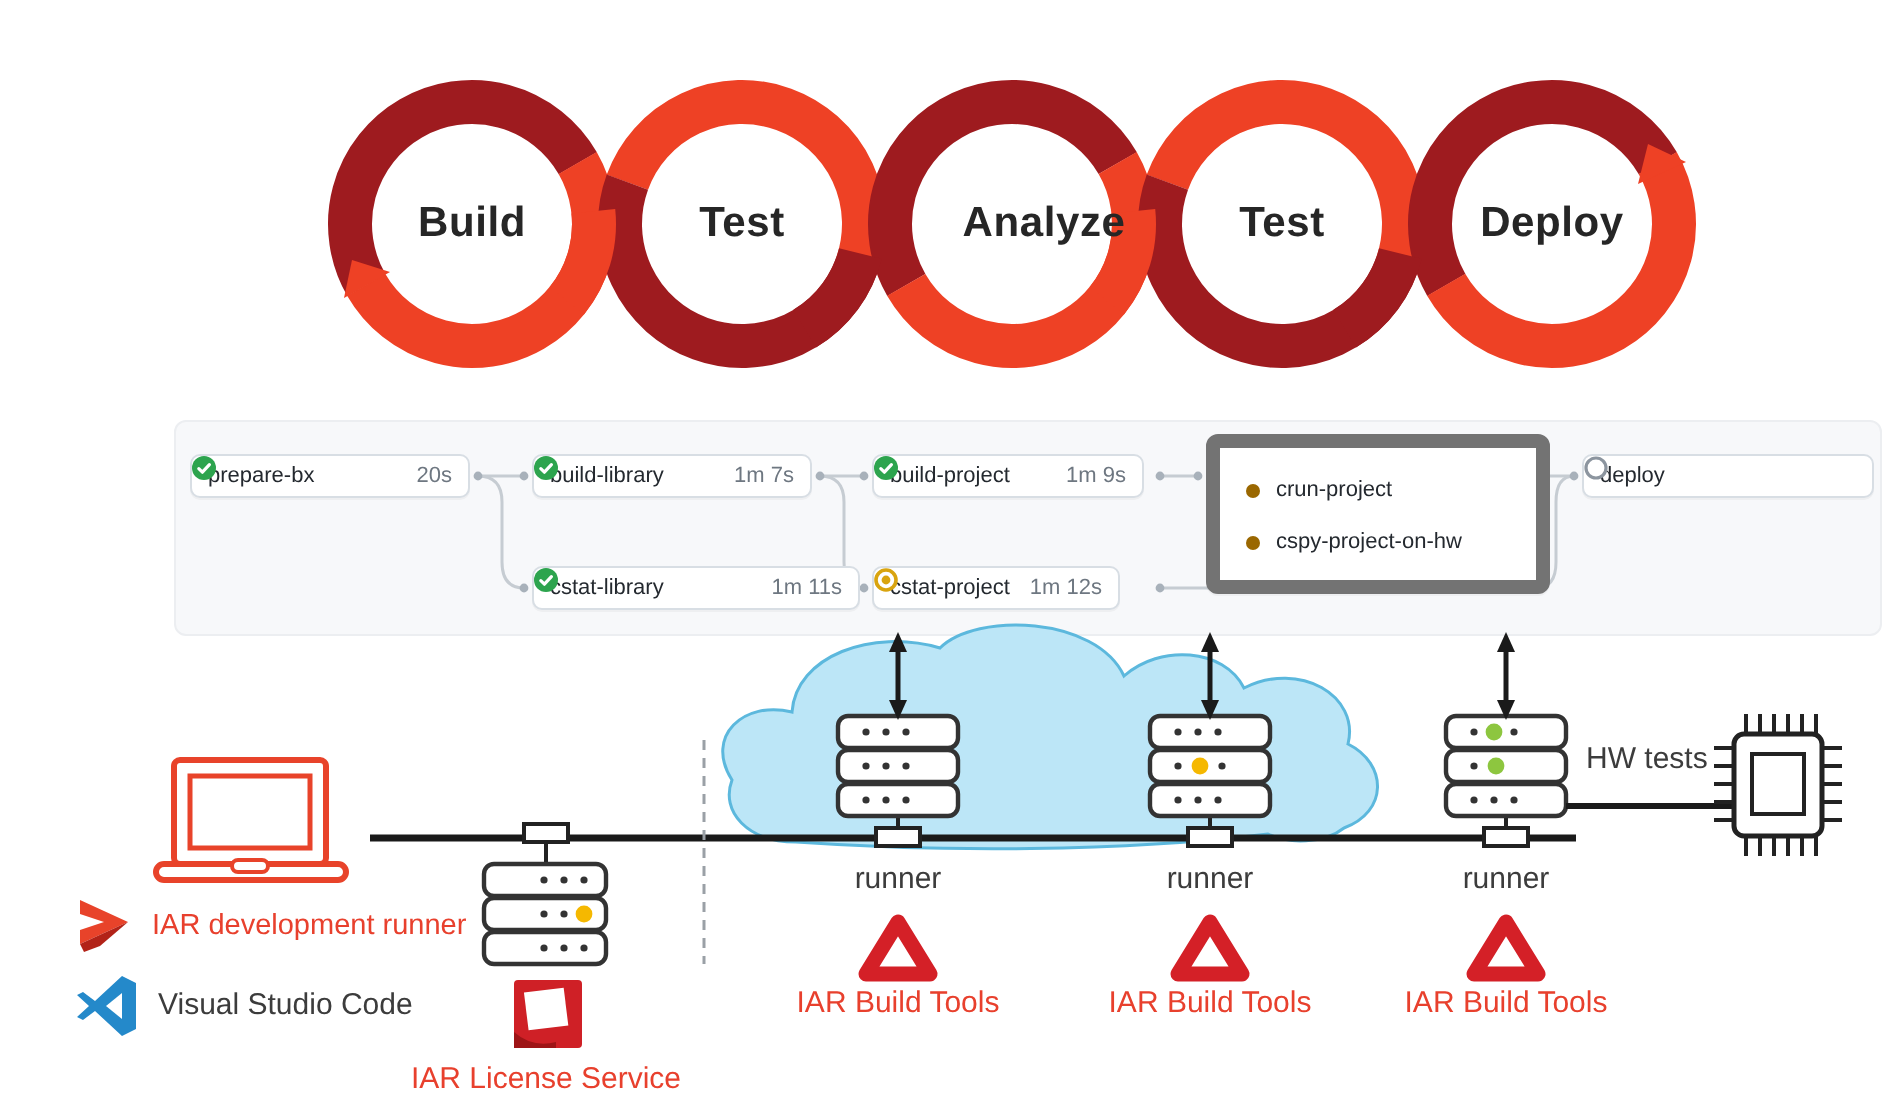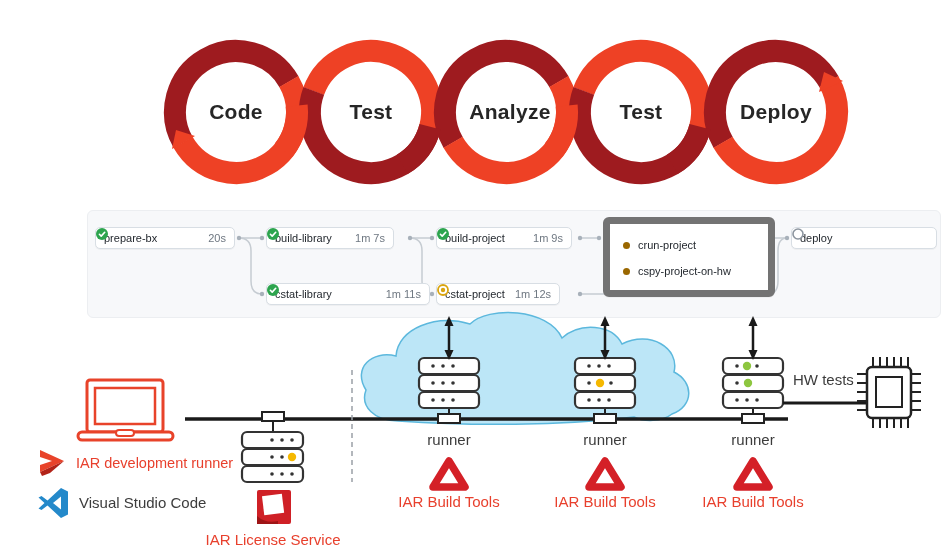--- a/index.html
+++ b/index.html
@@ -62,23 +62,23 @@
     <circle cx="506" cy="112" r="61" fill="none" stroke="#ee4125" stroke-width="22" stroke-dasharray="48 335.3" transform="rotate(-6 506 112)"></circle>
   </g>
 
   <g>
     <circle cx="776" cy="112" r="61" fill="none" stroke="#9e1b1f" stroke-width="22" stroke-dasharray="191.64 191.64" transform="rotate(150 776 112)"></circle>
     <circle cx="776" cy="112" r="61" fill="none" stroke="#ee4125" stroke-width="22" stroke-dasharray="191.64 191.64" transform="rotate(-30 776 112)"></circle>
     <circle cx="641" cy="112" r="61" fill="none" stroke="#9e1b1f" stroke-width="22" stroke-dasharray="48 335.3" transform="rotate(14 641 112)"></circle>
     <polygon points="824,72 843,81 819,92" fill="#ee4125"></polygon>
   </g>
 </svg>
-<div class="stage-label" style="left:236px;top:112px">Code</div>
+<div class="stage-label" style="left:236px;top:112px">Build</div>
 <div class="stage-label" style="left:371px;top:112px">Test</div>
-<div class="stage-label" style="left:510px;top:112px">Analyze</div>
+<div class="stage-label" style="left:522px;top:112px">Analyze</div>
 <div class="stage-label" style="left:641px;top:112px">Test</div>
 <div class="stage-label" style="left:776px;top:112px">Deploy</div>
 
 <div class="wf-panel">
   <svg width="852" height="106">
     <g stroke="#c6ccd2" stroke-width="1.5" fill="none">
       <path d="M151,27 L174,27"></path>
       <path d="M151,27 Q163,27 163,40 L163,70 Q163,83 174,83"></path>
       <path d="M322,27 L344,27"></path>
       <path d="M322,27 Q334,27 334,40 L334,70 Q334,83 344,83"></path>
@@ -105,21 +105,21 @@
 
   <div class="wf-node" style="left:7px;top:16px;width:140px">
     <svg width="12" height="12">
       <circle cx="6" cy="6" r="6" fill="#2da44e"></circle>
         <path d="M3.4,6.3 L5.2,8.1 L8.7,4.3" stroke="#fff" stroke-width="1.6" fill="none" stroke-linecap="round" stroke-linejoin="round"></path>
       </svg>
     <span class="lbl">prepare-bx</span>
     <span class="dur">20s</span>
   </div>
 
-  <div class="wf-node" style="left:178px;top:16px;width:128px">
+  <div class="wf-node" style="left:178px;top:16px;width:140px">
     <svg width="12" height="12">
       <circle cx="6" cy="6" r="6" fill="#2da44e"></circle>
         <path d="M3.4,6.3 L5.2,8.1 L8.7,4.3" stroke="#fff" stroke-width="1.6" fill="none" stroke-linecap="round" stroke-linejoin="round"></path>
       </svg>
     <span class="lbl">build-library</span>
     <span class="dur">1m 7s</span>
   </div>
 
   <div class="wf-node" style="left:178px;top:72px;width:164px">
     <svg width="12" height="12">

